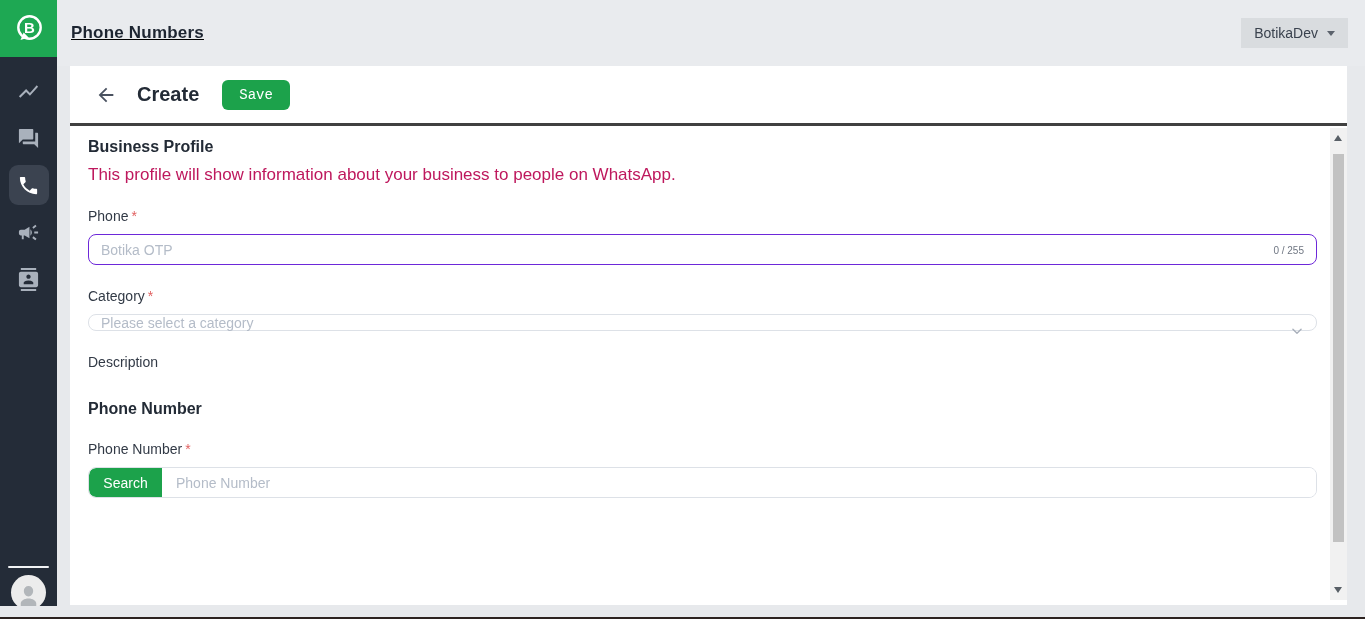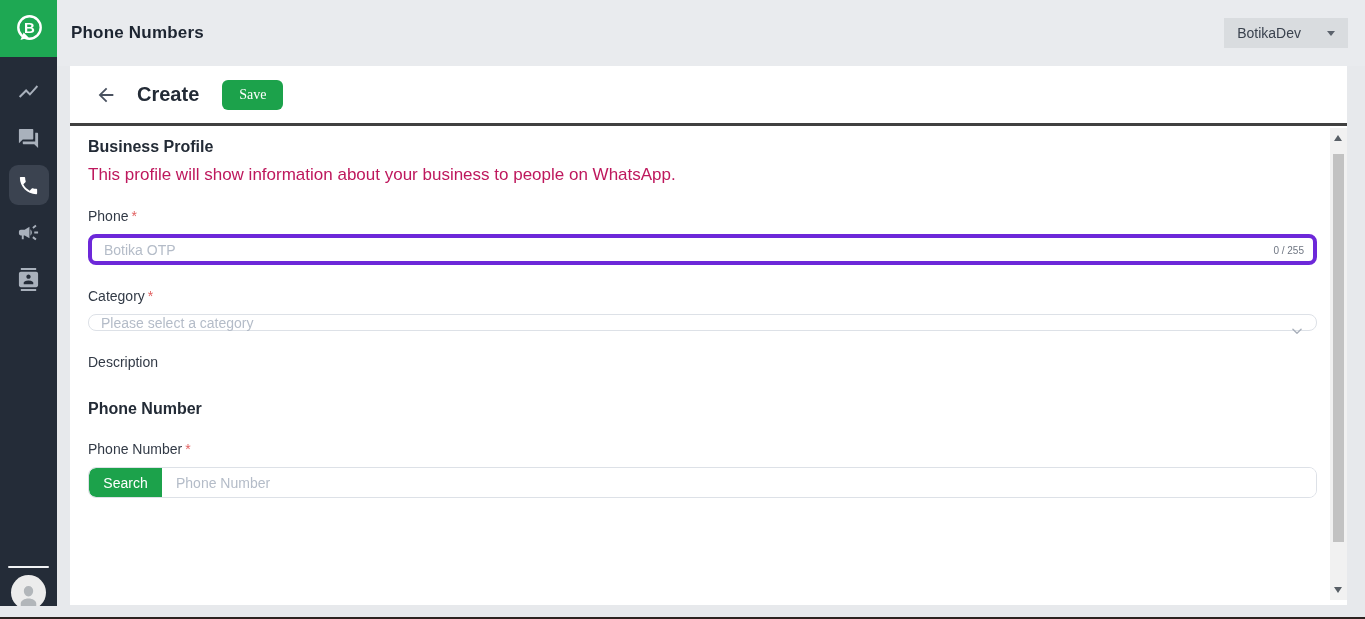--- a/index.html
+++ b/index.html
@@ -35,55 +35,55 @@
     display:flex; flex-direction:column; align-items:center; }
   .sb-divider { width:41px; height:2px; background:#f1f3f5; border-radius:1px; margin-bottom:7px; }
   .avatar {
     width:35px; height:35px; border-radius:50%; background:#ececec;
     overflow:hidden; display:flex; align-items:flex-end; justify-content:center; cursor:pointer;
   }
 
   
   .header {
     position:absolute; left:57px; top:0; width:1308px; height:66px;
-    background:#e9ebee; display:flex; align-items:center; z-index:2;
+    background:#e9ebee; display:flex; align-items:center; z-index:2;text-decoration:underline;
   }
   .header-title { margin-left:14px; font-size:17px; font-weight:600; color:#1d2531; letter-spacing:.2px; }
   .workspace {
     position:absolute; right:17px; top:18px; height:30px;
     background:#d9dcdf; border-radius:0;
-    display:flex; align-items:center; gap:26px; padding:0 13px;
+    display:flex; align-items:center; gap:9px; padding:0 13px;
     font-size:14px; color:#3a424e; cursor:pointer; border:none;
   }
   .caret-down { width:0; height:0; border-left:4.5px solid transparent;
     border-right:4.5px solid transparent; border-top:5px solid #5b626c; }
 
   
   .card { position:absolute; left:70px; top:66px; width:1277px; height:539px; background:#ffffff; overflow:hidden; }
   .toolbar { height:60px; display:flex; align-items:center; padding-left:25px; border-bottom:3px solid #404040; }
   .back-btn { background:none; border:none; padding:0; width:24px; height:24px; color:#4a5260; cursor:pointer; display:flex; align-items:center; }
   .create-title { font-size:20px; font-weight:600; color:#232b36; margin-left:18px; }
   .save-btn {
     margin-left:23px; background:#1ca24b; color:#ffffff; font-size:14px;
     border:none; border-radius:6px; padding:7px 17px; cursor:pointer;
-    font-family:Liberation Serif, serif;
+    font-family:Liberation Mono, monospace;
   }
 
   
   .form { position:absolute; top:64px; left:18px; width:1229px; }
   .section-heading { font-size:16px; font-weight:700; color:#232b36; margin:0; }
   .mt-first { margin-top:8px; }
   .mt-section { margin-top:30px; }
   .section-desc { font-size:17px; color:#be185d; margin:9px 0 0 0; }
   .field-label { display:block; font-size:14px; color:#323a46; margin-top:23px; }
   .req { color:#e06060; margin-left:3px; }
 
   .input-wrap { position:relative; margin-top:10px; }
   .text-input {
-    width:100%; height:31px; border:4px solid #6d28d9; border-radius:8px;
+    width:100%; height:31px; border:1px solid #6d28d9; border-radius:8px;
     padding:0 70px 0 12px; font-size:14px; color:#2f3744; outline:none;
     font-family:"Liberation Sans", sans-serif; background:#fff;
   }
   ::placeholder { color:#b4bcc8; opacity:1; }
   .counter {
     position:absolute; right:13px; top:50%; transform:translateY(-50%);
     font-size:10px; color:#6f7682;margin-left:32px;
   }
 
   .select {

